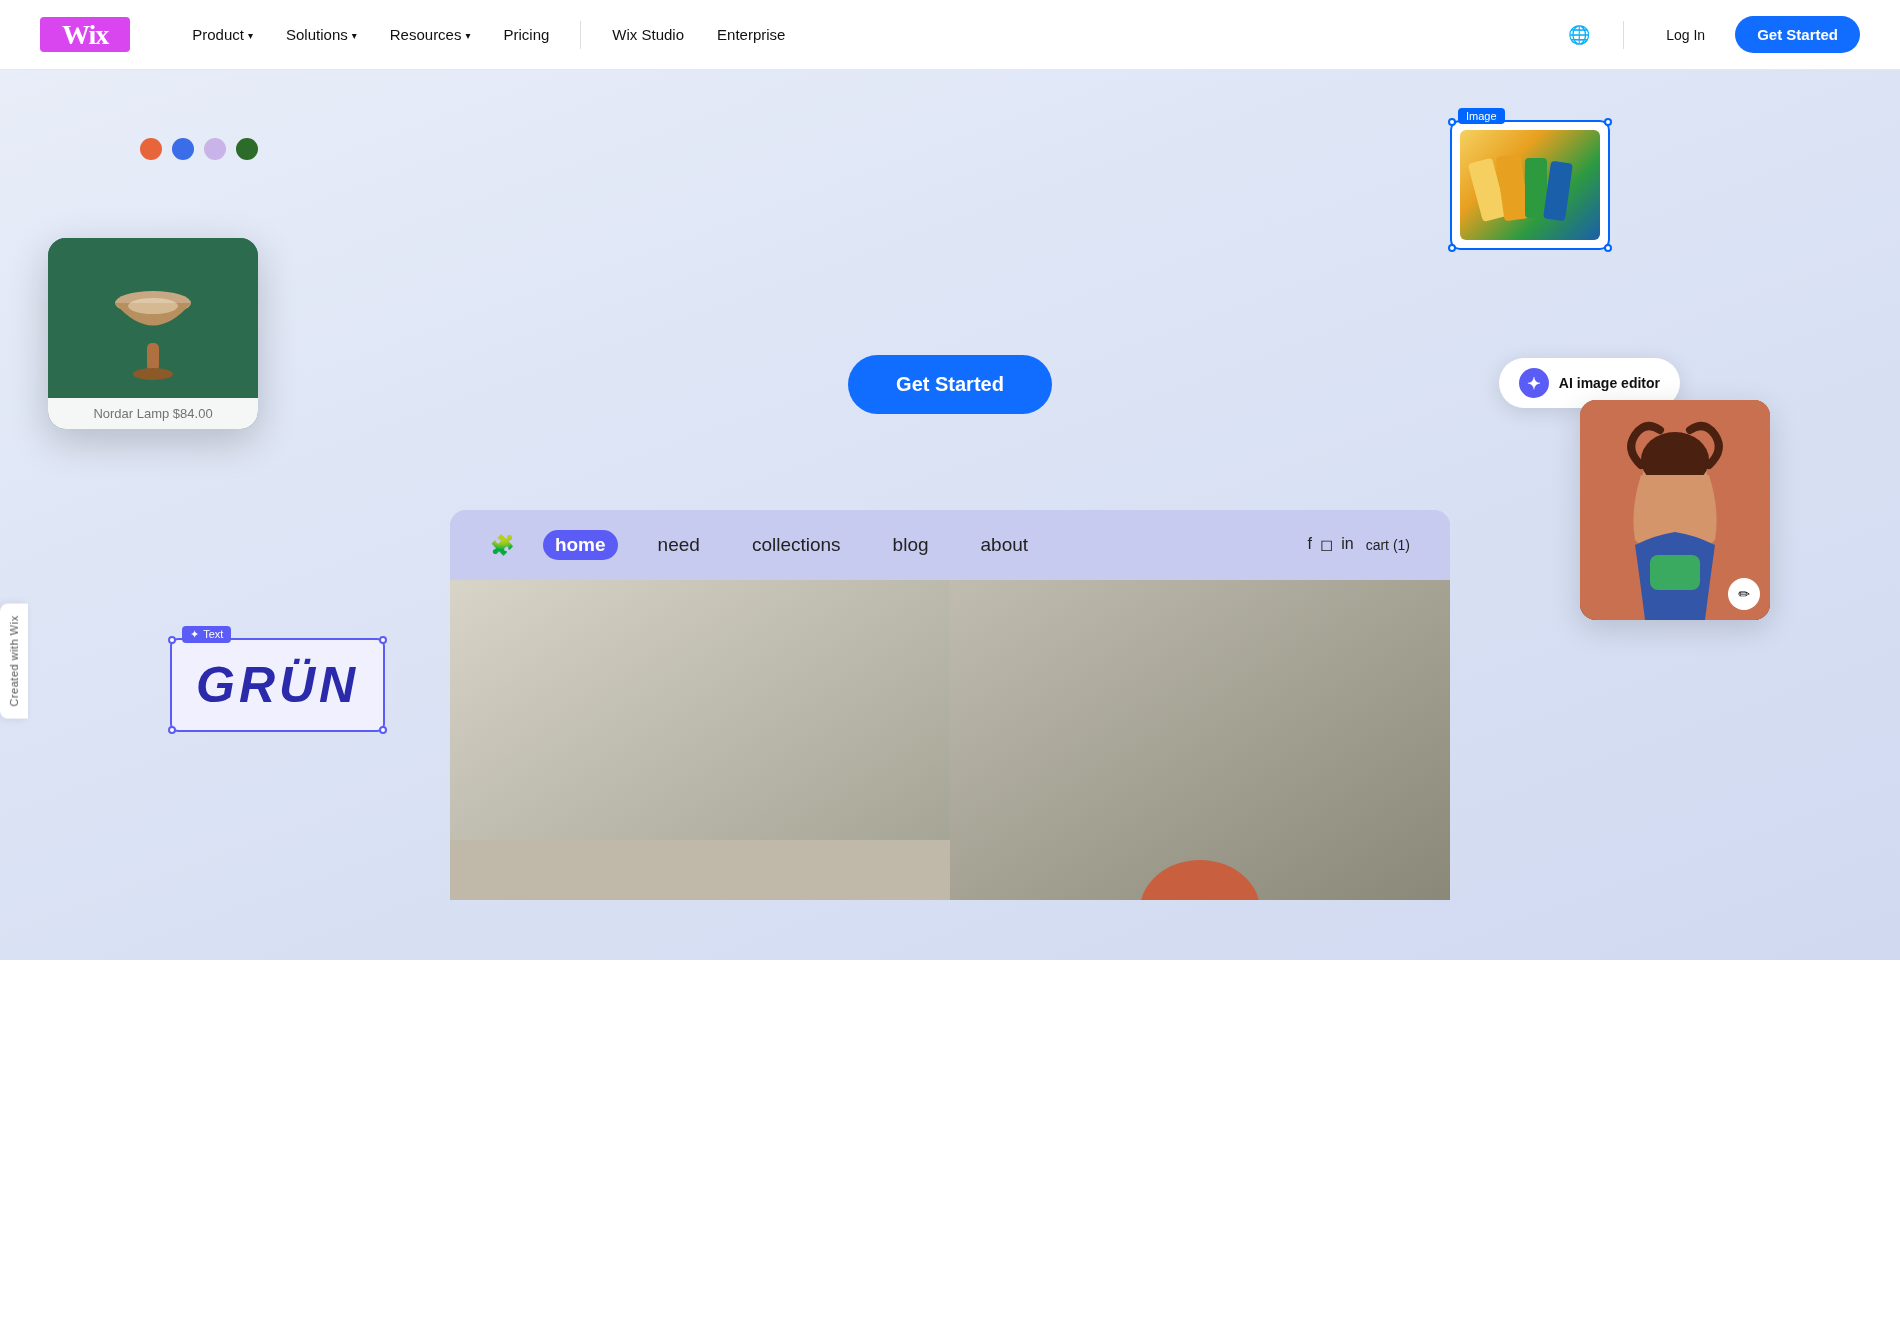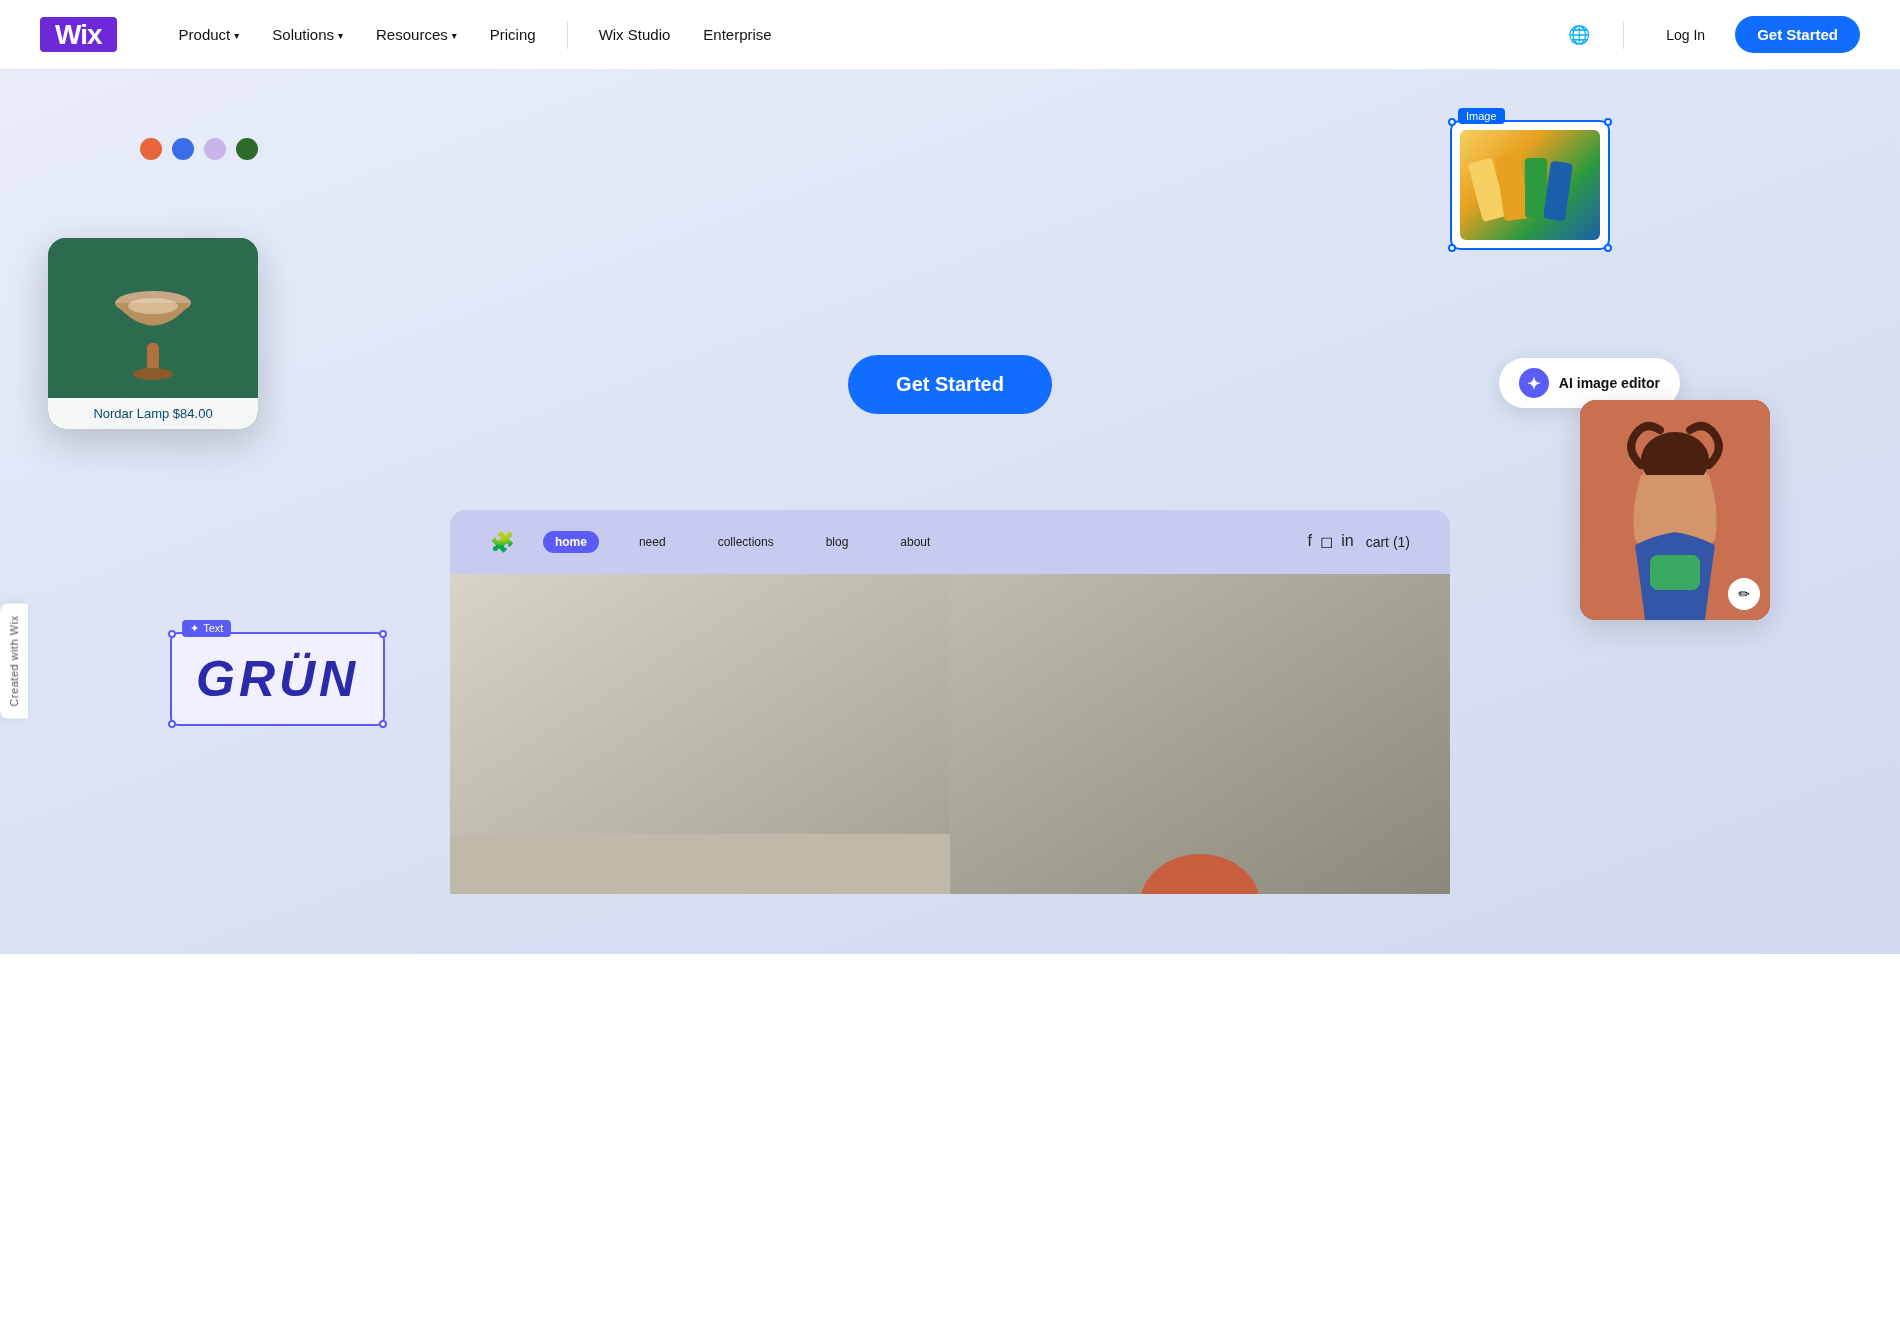--- a/index.html
+++ b/index.html
@@ -16,21 +16,21 @@
       position: relative;
       z-index: 100;
     }
     .nav-logo {
       font-size: 28px;
       font-weight: 900;
       color: #000;
       margin-right: 48px;
       letter-spacing: -1px;
     }
-    .nav-logo span { background: #6d28d9; color: #fff; padding: 2px 15px; border-radius: 4px; }
+    .nav-logo span { background: #d946ef; color: #fff; padding: 2px 22px; border-radius: 4px; font-family: Liberation Serif, serif; }
     .nav-links {
       display: flex;
       align-items: center;
       gap: 5px;
       flex: 1;
     }
     .nav-link {
       display: flex;
       align-items: center;
       gap: 4px;
@@ -142,21 +142,21 @@
       align-items: center;
       justify-content: center;
       position: relative;
     }
     
     .lamp-label {
       background: rgba(255,255,255,0.95);
       padding: 8px 14px;
       font-size: 13px;
       font-weight: 500;
-      color: #0c4a6e;
+      color: #737373;
       text-align: center;
     }
 
     
     .grun-widget {
       position: absolute;
       bottom: 228px;
       left: 170px;
       background: #f0f0ff;
       border: 2px solid #5b5cf6;
@@ -348,21 +348,21 @@
       background: #c8cbf0;
       padding: 20px 40px;
       display: flex;
       align-items: center;
       gap: 28px;
     }
     .puzzle-icon {
       font-size: 20px;
     }
     .site-nav-item {
-      font-size: 12px;
+      font-size: 19px;
       color: #222;
       cursor: pointer;
       padding: 4px 12px;
       border-radius: 20px;
     }
     .site-nav-item.active {
       background: #5b5cf6;
       color: #fff;
       font-weight: 600;
     }

